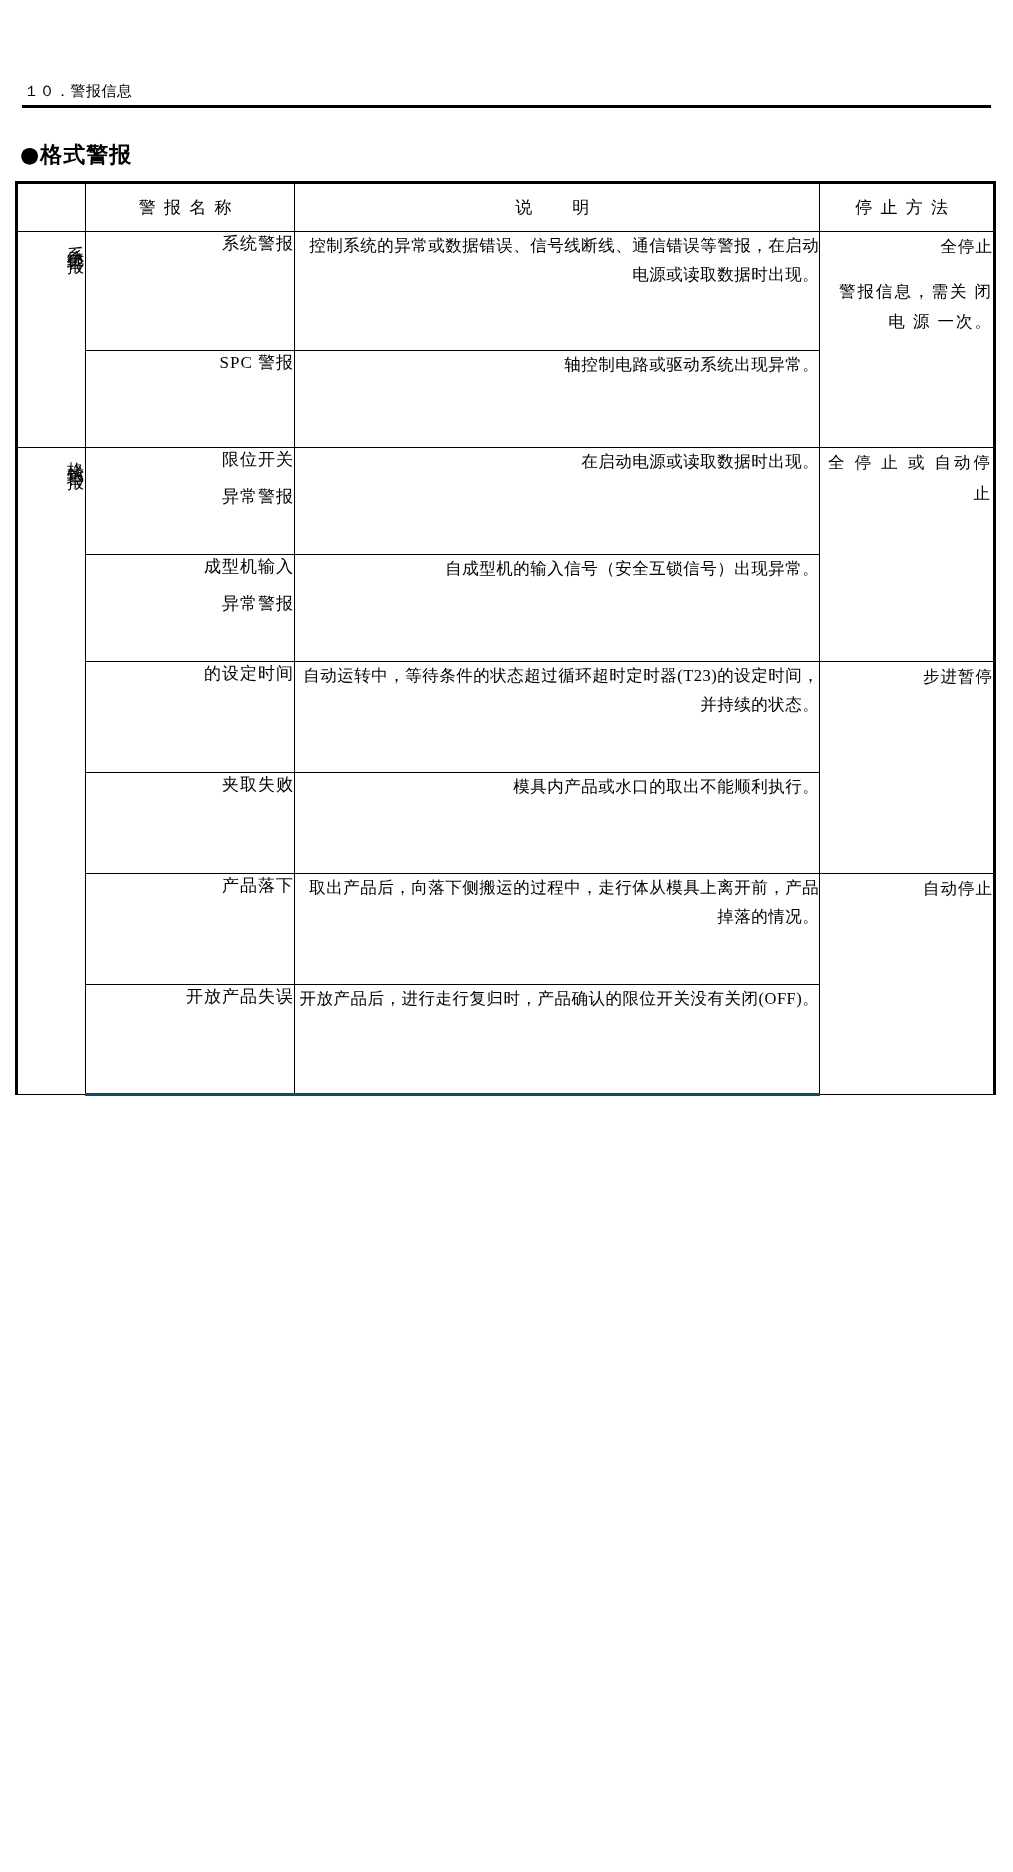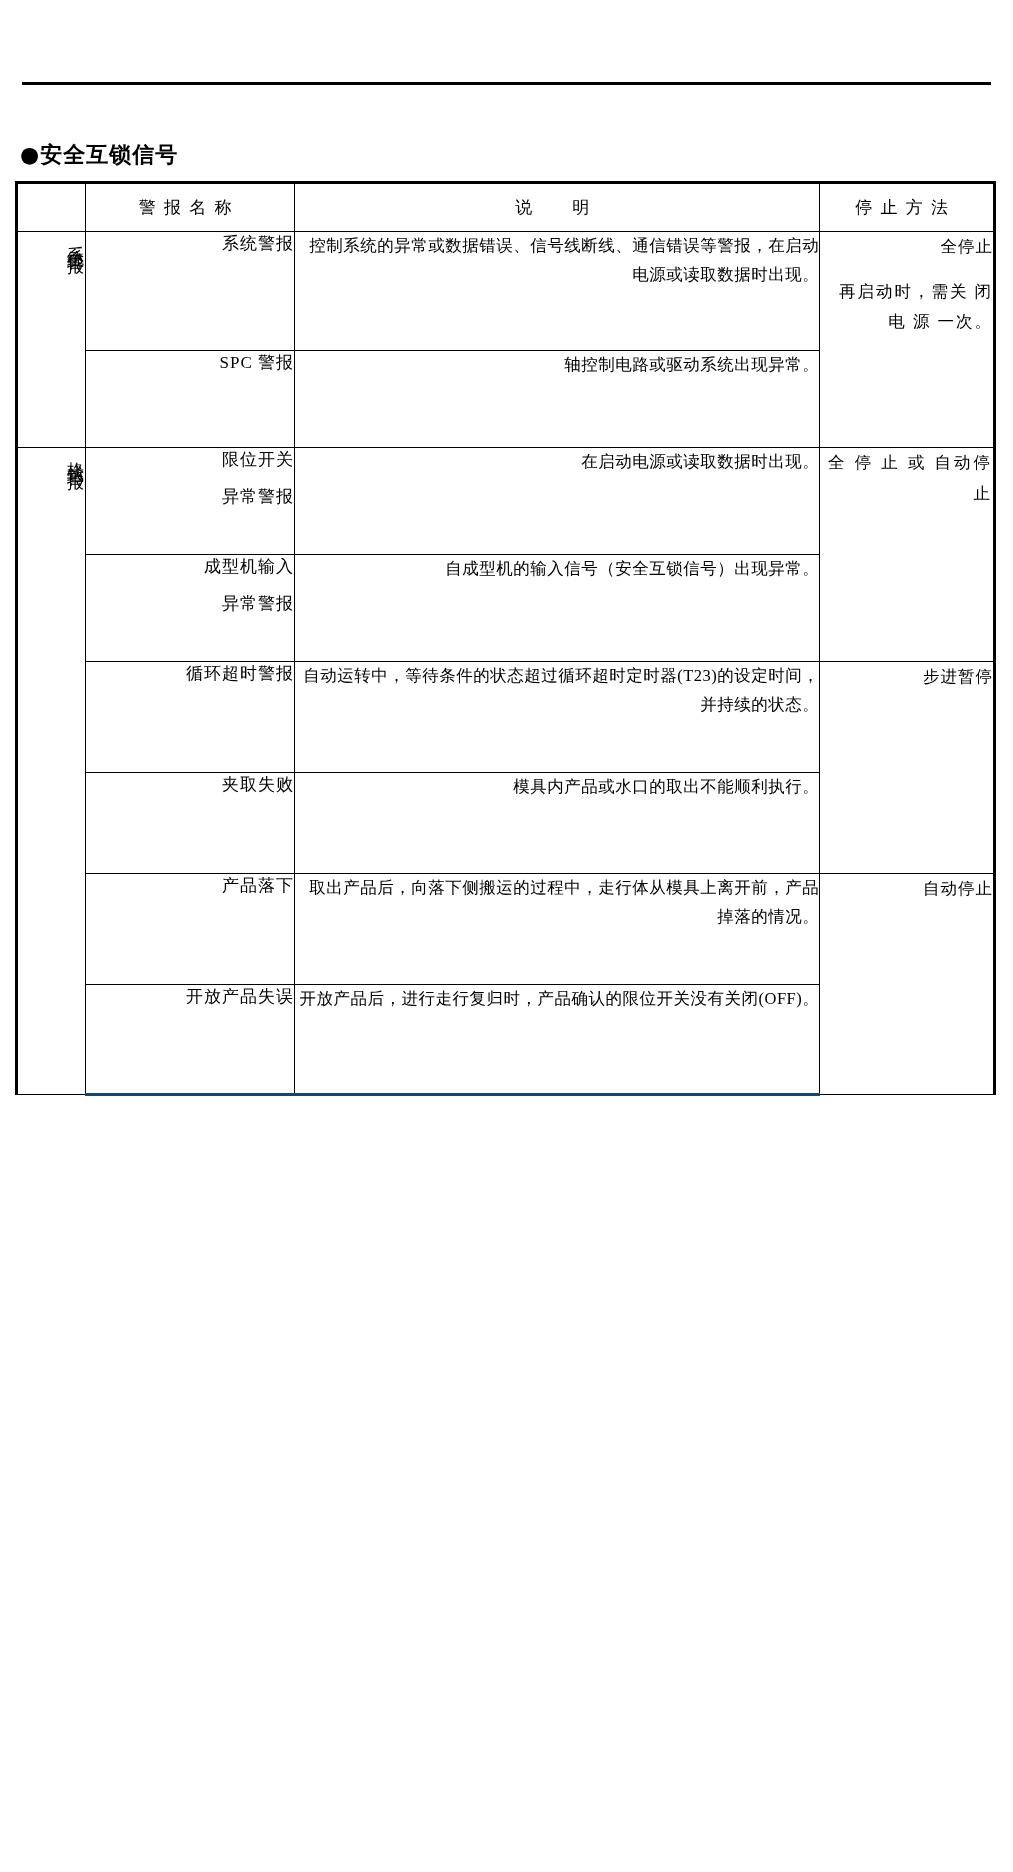--- a/index.html
+++ b/index.html
@@ -150,24 +150,25 @@
     font-size: 17px;
     letter-spacing: 1px;
   }
 </style>
 </head>
 <body>
 
 <div class="page">
 
   <div class="header">
+    <div class="header-title">１０．警报信息</div>
     <div class="header-rule"></div>
   </div>
 
-  <div class="section-heading">●安全互锁信号</div>
+  <div class="section-heading">●格式警报</div>
 
   <table class="alarm-table">
     <colgroup>
       <col class="col-group">
       <col class="col-name">
       <col class="col-desc">
       <col class="col-stop">
     </colgroup>
     <tbody>
       <tr class="thead-row">
@@ -180,21 +181,21 @@
       <tr>
         <td class="outer-left group-cell" rowspan="2">
           <span class="vert-text">系统警报</span>
         </td>
         <td class="name-cell" style="height:118px;">
           <span>系统警报</span>
         </td>
         <td class="desc-cell">控制系统的异常或数据错误、信号线断线、通信错误等警报，在启动电源或读取数据时出现。</td>
         <td class="outer-right stop-cell" rowspan="2">
           <span>全停止</span>
-          <span class="sub">再启动时，需关 闭 电 源 一次。</span>
+          <span class="sub">警报信息，需关 闭 电 源 一次。</span>
         </td>
       </tr>
       <tr>
         <td class="name-cell" style="height:96px;">
           <span>SPC 警报</span>
         </td>
         <td class="desc-cell">轴控制电路或驱动系统出现异常。</td>
       </tr>
 
       <tr>
@@ -212,21 +213,21 @@
       </tr>
       <tr>
         <td class="name-cell" style="height:106px;">
           <span>成型机输入</span>
           <span class="l2">异常警报</span>
         </td>
         <td class="desc-cell">自成型机的输入信号（安全互锁信号）出现异常。</td>
       </tr>
       <tr>
         <td class="name-cell" style="height:110px;">
-          <span>循环超时警报</span>
+          <span>的设定时间</span>
         </td>
         <td class="desc-cell">自动运转中，等待条件的状态超过循环超时定时器(T23)的设定时间，并持续的状态。</td>
         <td class="outer-right stop-cell" rowspan="2">
           <span>步进暂停</span>
         </td>
       </tr>
       <tr>
         <td class="name-cell" style="height:100px;margin-left:12px;">
           <span>夹取失败</span>
         </td>

